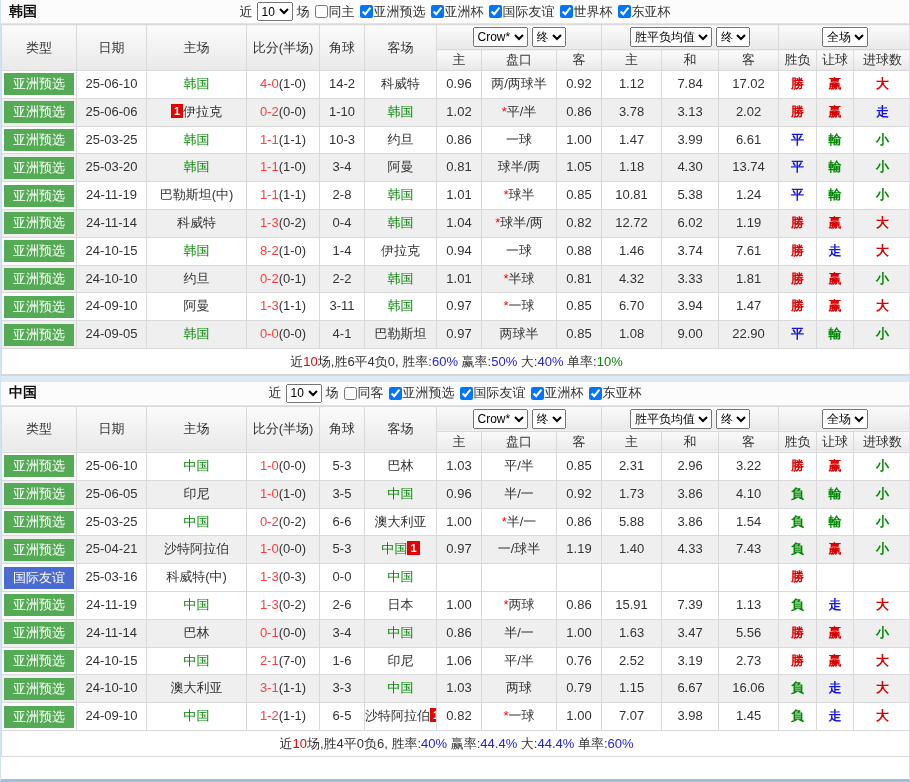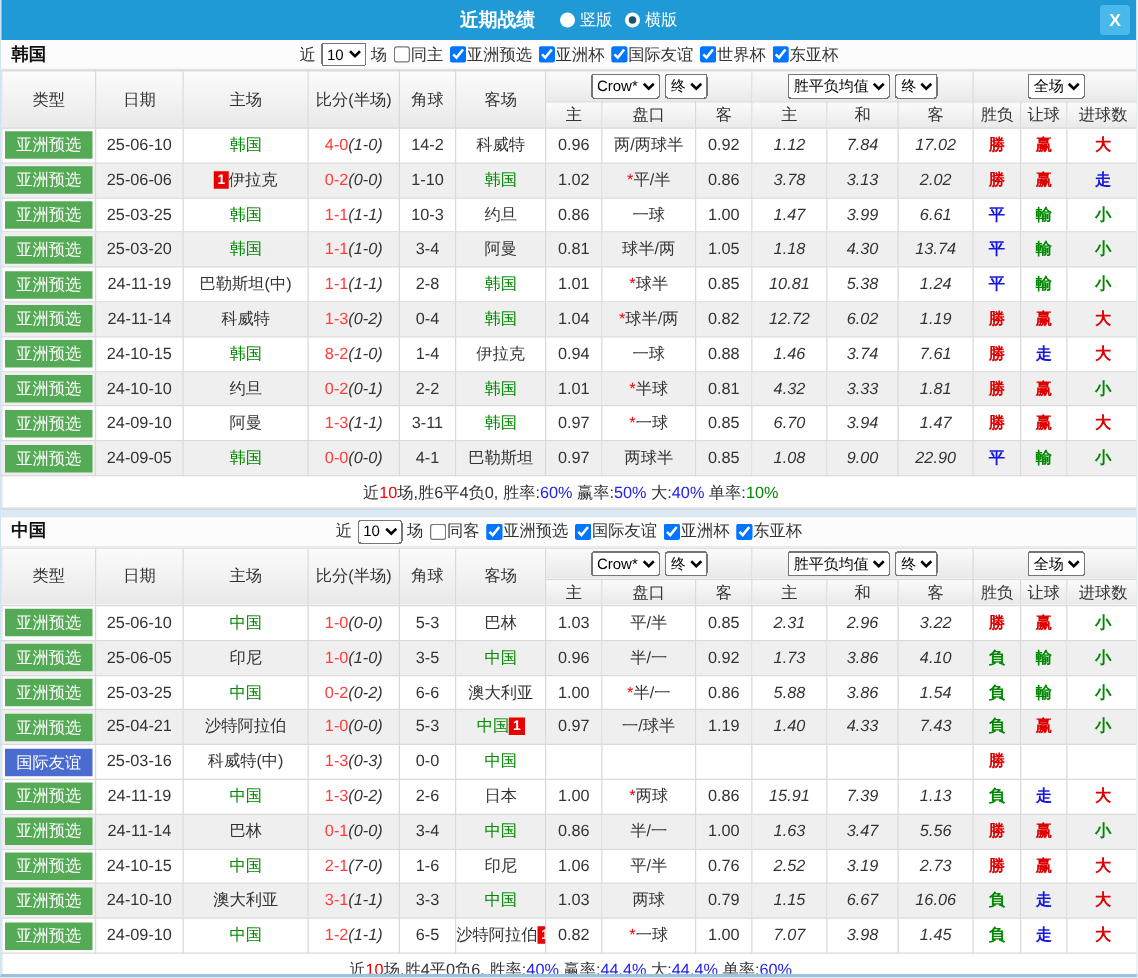--- a/index.html
+++ b/index.html
@@ -24,48 +24,36 @@
   .cb-label input { width:13px; height:13px; margin:0 1px 0 0; }
   
   table.grid { width:100%; border-collapse:collapse; table-layout:fixed; font-size:13px; color:#333; }
   .grid th, .grid td { border:1px solid #d9d9d9; text-align:center; padding:0; overflow:hidden; white-space:nowrap; }
   .grid thead th { background:linear-gradient(#fbfbfb,#e9e9e9); font-weight:normal; color:#333; }
   .grid thead tr.selrow th { height:25px; }
   .grid thead tr.subrow th { height:21px; }
   .grid thead select { font-size:12px; height:20px; margin:0 2px; }
   .grid tbody td { height:26.8px; line-height:26.8px; background:#fff; }
   td.warm { background:#fdf8ee; }
-  td.cool { background:#eaf5fc;font-style:italic; }
+  td.cool { background:#eaf5fc; }
   tr.shaded td, tr.shaded td.warm, tr.shaded td.cool { background:#efefef; }
   .badge-type { margin:2px; line-height:22px; color:#fff; font-size:13px; }
   .red1 { display:inline-block; background:#e80000; color:#fff; font-size:11px; line-height:14px; padding:0 3px; font-weight:bold; vertical-align:1px; }
   .score-ft { color:#ff3b3b; }
-  .score-ht { color:#333;font-style:italic; }
+  .score-ht { color:#333; }
   .team-self { color:#008800; }
   .res { font-weight:bold; }
   .star { color:#f00; }
   tr.summary-row td { height:25px; line-height:25px; font-size:13px; background:#fff; }
   .sec-gap { height:7px; background:#dce8f2; border-top:1px solid #c9d9e6; }
 </style>
 </head>
 <body>
 
 <div class="dialog">
-  <div class="titlebar">
-    <span class="title">近期战绩</span>
-    <label class="radio">
-      <span class="radio-dot"></span>
-      <span>竖版</span>
-    </label>
-    <label class="radio">
-      <span class="radio-dot sel"></span>
-      <span>横版</span>
-    </label>
-    <div class="close">X</div>
-  </div>
   <div id="sections">
       <div class="section">
         <div class="sec-header">
           <span class="team-name">韩国</span>
           <div class="filter-bar">
             <span>近</span>
             <select><option>10</option></select>
             <span>场</span>
             <label class="cb-label">
               <input type="checkbox" style="">

